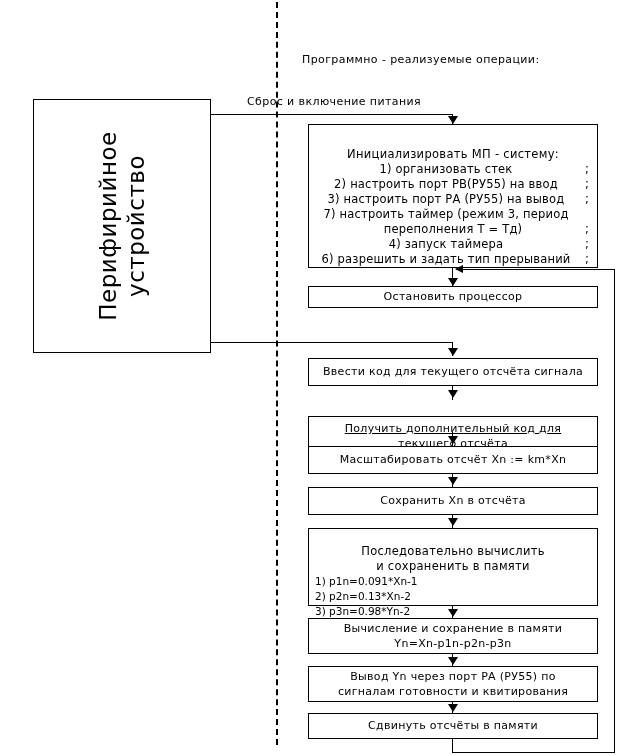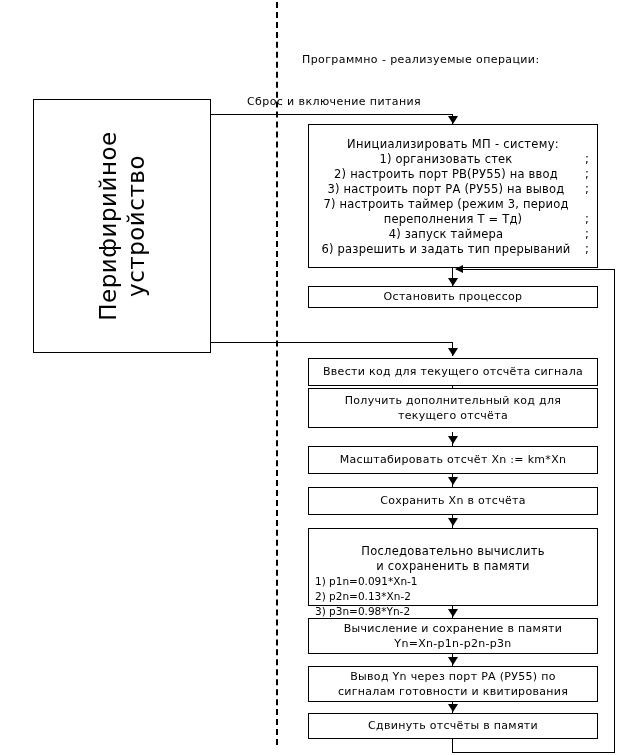--- a/index.html
+++ b/index.html
@@ -68,21 +68,21 @@
     font-size:23px;
     letter-spacing:.5px;
     line-height:28px;
     text-align:center;
   }
 
   
   #initbox{
     left:308px;top:124px;width:290px;height:144px;
     display:block;
-    padding:12px 8px 4px 8px;
+    padding:22px 8px 4px 8px;
   }
   #initbox .ttl{font-size:11.5px;letter-spacing:.3px;margin-bottom:1px;}
   #initbox ol{margin:0;padding:0;list-style:none;}
   #initbox li{
     font-size:11.5px;line-height:15px;letter-spacing:.2px;
     position:relative;padding-right:14px;
   }
   #initbox li .sc{position:absolute;right:0;top:0;}
   #initbox li .cont{display:block;padding-left:14px;}
 
@@ -162,21 +162,21 @@
   <div class="vline" style="left:452px;top:342px;height:14px;"></div>
   <div class="arrow-down" style="left:448px;top:348px;"></div>
 
   <div class="box" style="left:308px;top:358px;width:290px;height:28px;">
     <div class="inner">Ввести код  для текущего отсчёта сигнала</div>
   </div>
 
   <div class="vline" style="left:452px;top:386px;height:14px;"></div>
   <div class="arrow-down" style="left:448px;top:390px;"></div>
 
-  <div class="box" style="left:308px;top:388px;width:290px;height:40px;">
+  <div class="box" style="left:308px;top:416px;width:290px;height:40px;text-decoration:underline;">
     <div class="inner two-line">
       <span>Получить дополнительный код для</span><br>
       <span>текущего отсчёта</span>
     </div>
   </div>
 
   <div class="vline" style="left:452px;top:432px;height:14px;"></div>
   <div class="arrow-down" style="left:448px;top:436px;"></div>
 
   <div class="box" style="left:308px;top:446px;width:290px;height:28px;">

